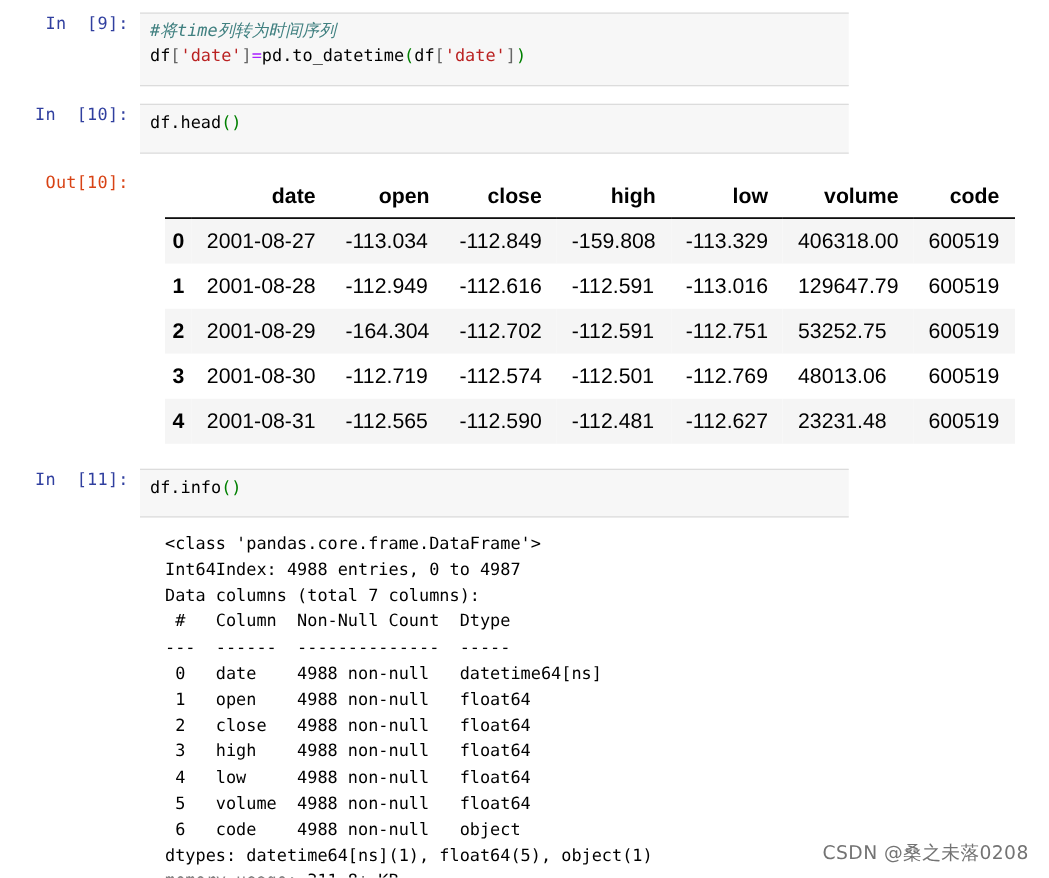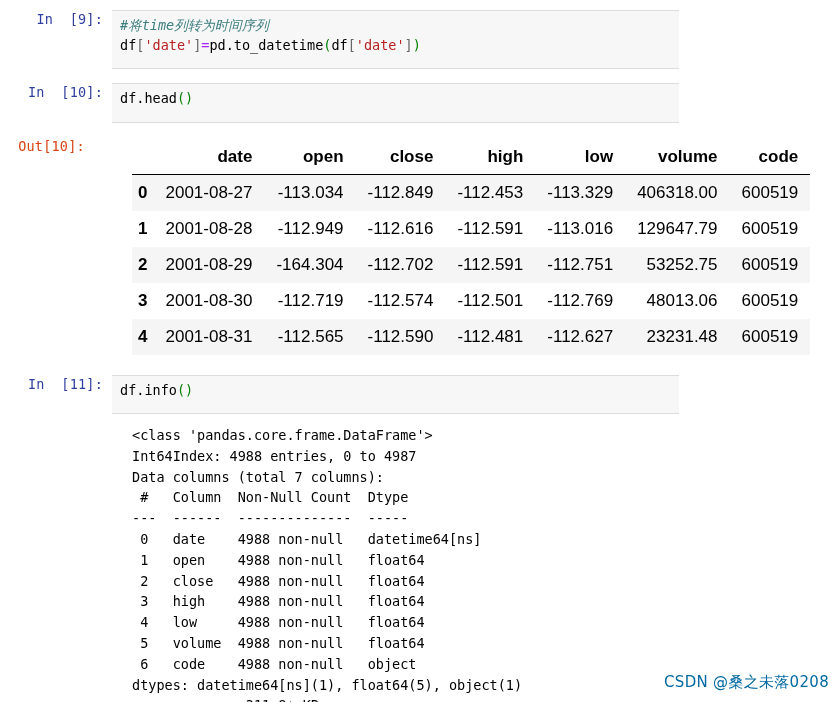--- a/index.html
+++ b/index.html
@@ -29,21 +29,21 @@
     box-sizing: border-box;
     text-align: right;
     padding-right: 9px;
     font-family: "DejaVu Sans Mono", monospace;
     font-size: 13.5px;
     line-height: 19px;
     white-space: pre;
     letter-spacing: 0.2px;
   }
   .prompt-in  { color: #303F9F; }
-  .prompt-out { color: #D84315; text-align: center; }
+  .prompt-out { color: #D84315; }
 
   
   .input-area {
     flex: 1;
     background: #f7f7f7;
     border-top: 1px solid #dcdcdc;
     border-bottom: 1px solid #dcdcdc;
     padding: 5px 0 13px 8px;
     box-sizing: border-box;
   }
@@ -90,21 +90,21 @@
     padding-right: 6px;
   }
   table.dataframe tbody th {
     font-weight: bold;
     text-align: right;
     padding: 8px 6px 8px 6px;
     border: none;
     white-space: nowrap;
   }
   table.dataframe tbody td {
-    text-align: right;
+    text-align: left;
     padding: 8px 12px 8px 12px;
     border: none;
     white-space: nowrap;
   }
   table.dataframe tbody tr.odd-row { background: #f5f5f5; }
   table.dataframe tbody tr.even-row { background: #ffffff; }
 
   
   .stream-out {
     font-family: "DejaVu Sans Mono", monospace;
@@ -117,25 +117,25 @@
   }
 
   
   .gap-sm { height: 10px; }
   .gap-md { height: 14px; }
   .gap-lg { height: 20px; }
 
   
   .watermark {
     position: absolute;
-    right: 10px;
+    right: 16px;
     bottom: 10px;
     font-family: "DejaVu Sans", sans-serif;
     font-size: 15px;
-    color: #0369a1;
+    color: #737373;
     white-space: nowrap;
     letter-spacing: 0.3px;
   }
 </style>
 </head>
 <body>
 
 <div class="gap-sm"></div>
 
 <div class="cell">
@@ -171,21 +171,21 @@
               <th>volume</th>
               <th>code</th>
             </tr>
         </thead>
         <tbody id="df-body">
             <tr class="odd-row">
               <th>0</th>
               <td>2001-08-27</td>
               <td>-113.034</td>
               <td>-112.849</td>
-              <td>-112.453</td>
+              <td>-159.808</td>
               <td>-113.329</td>
               <td>406318.00</td>
               <td>600519</td>
             </tr>
             <tr class="even-row">
               <th>1</th>
               <td>2001-08-28</td>
               <td>-112.949</td>
               <td>-112.616</td>
               <td>-112.591</td>

